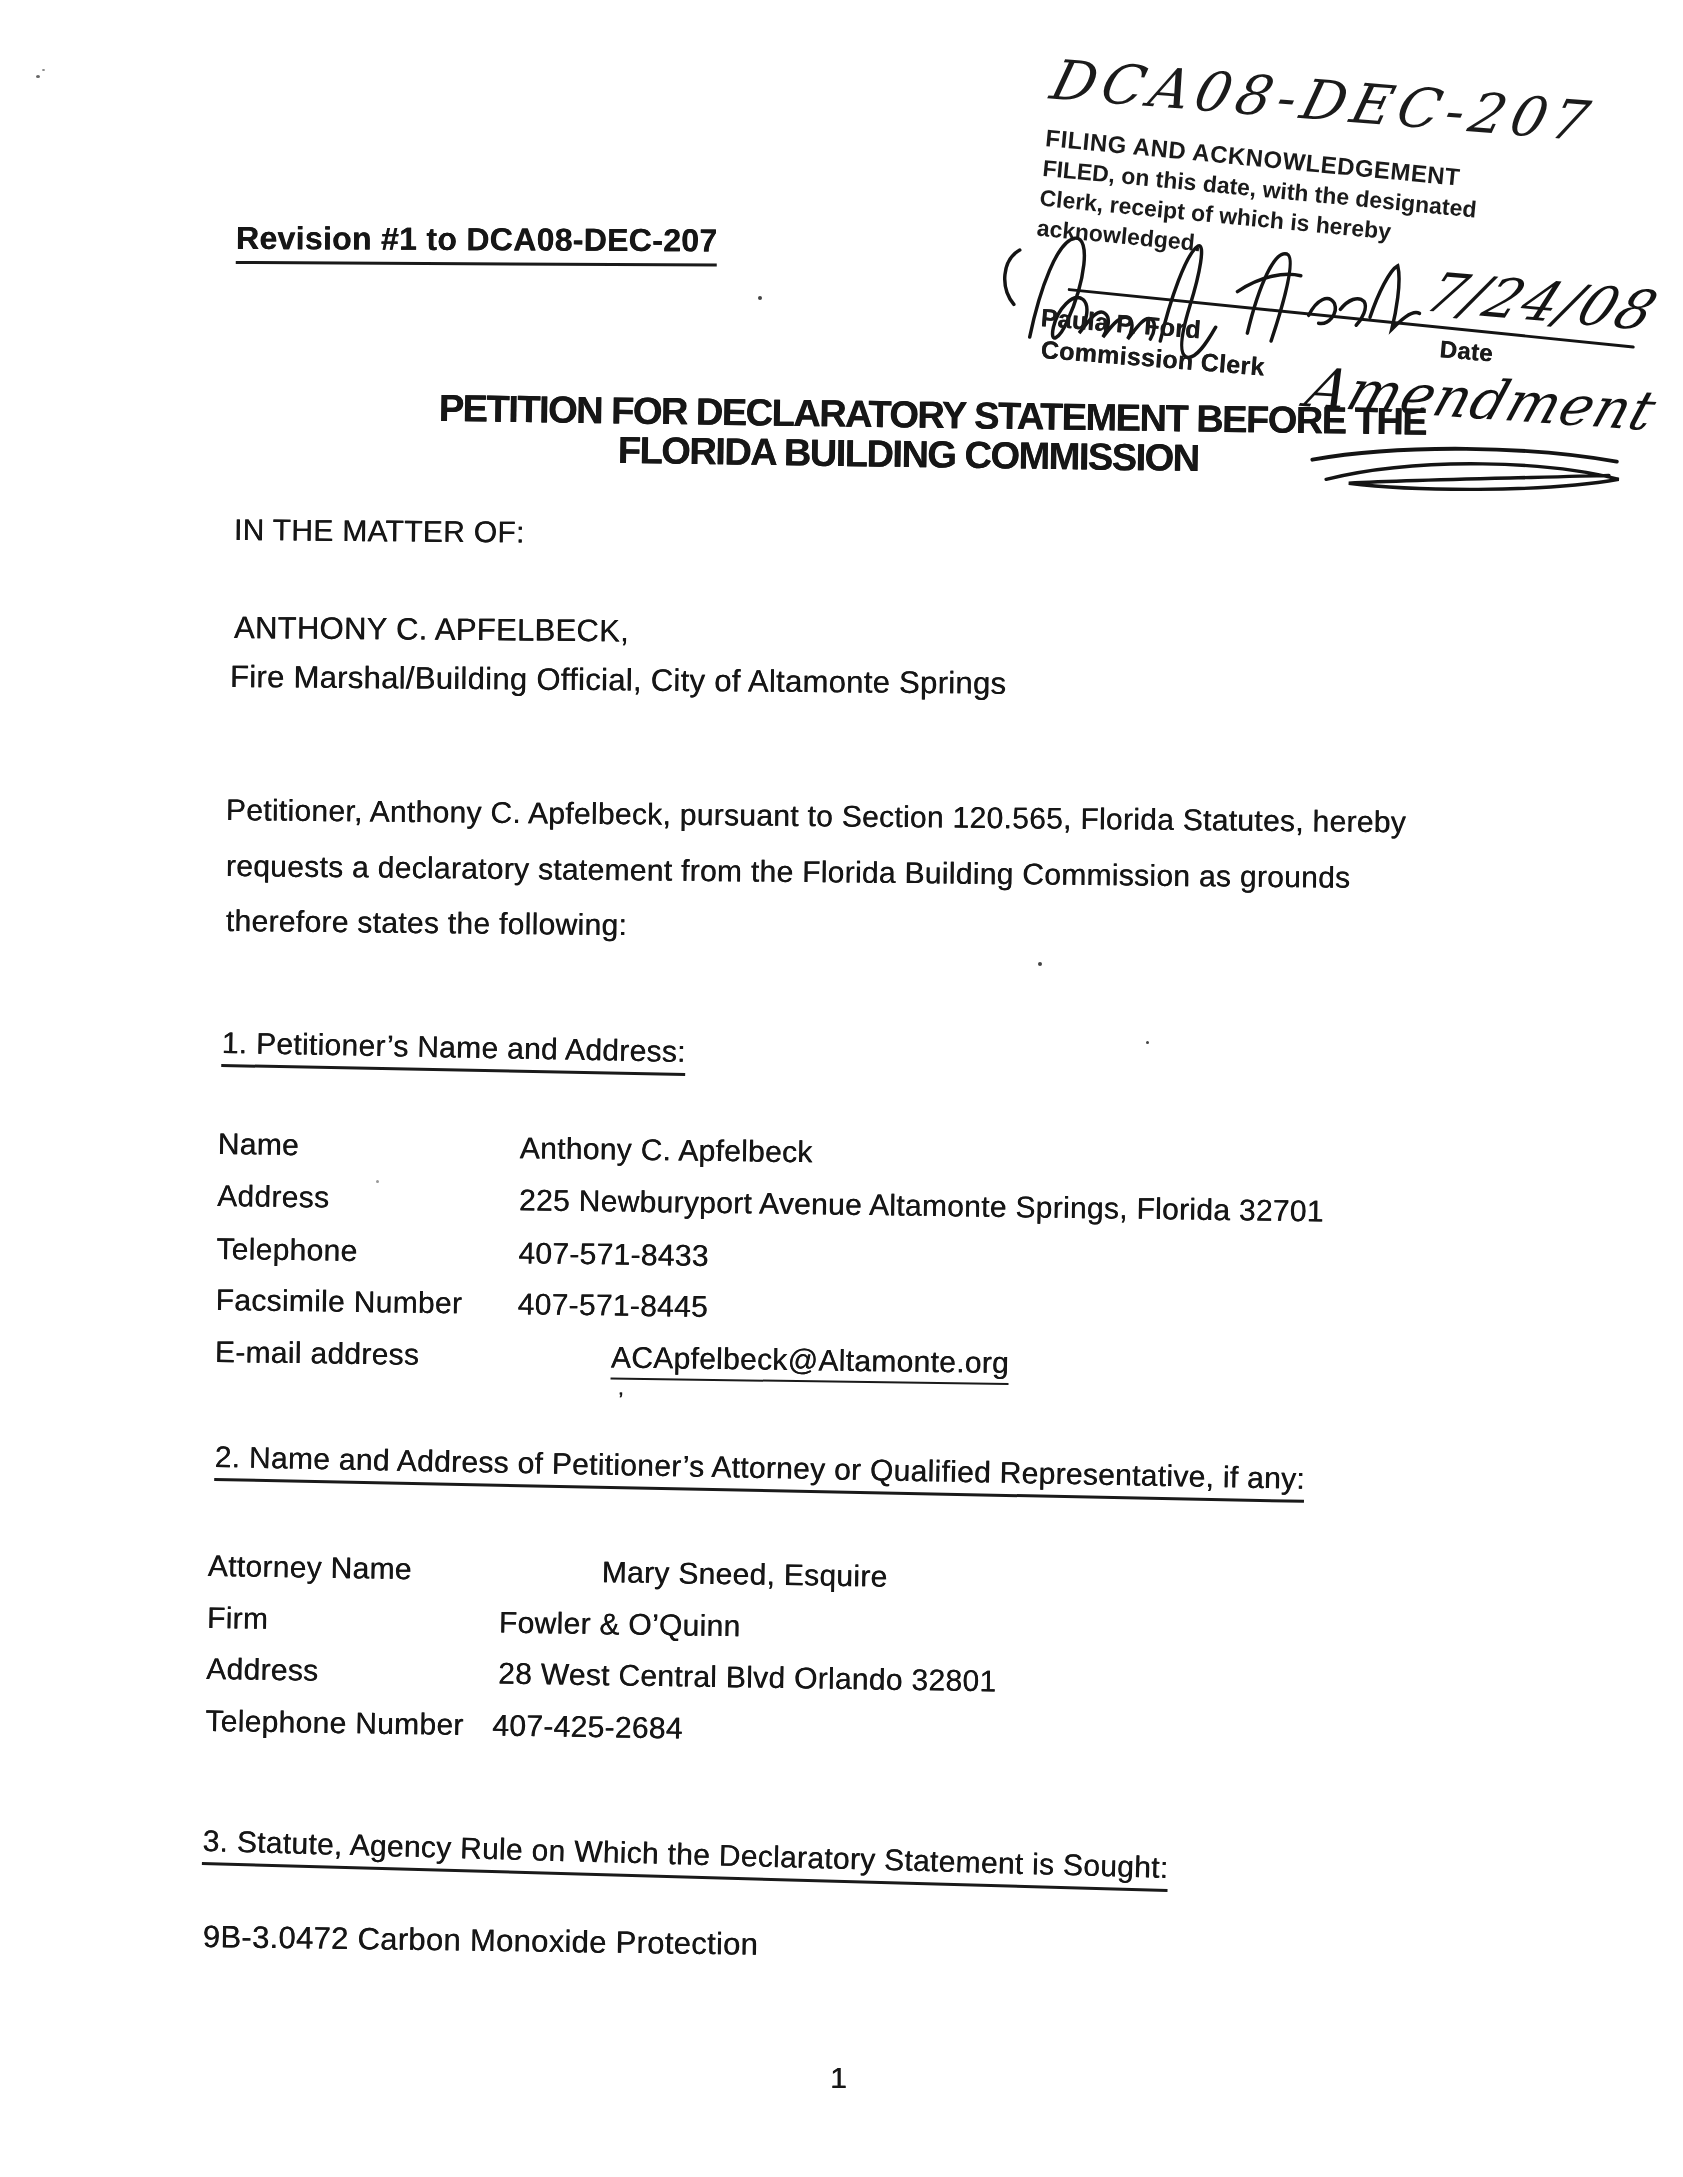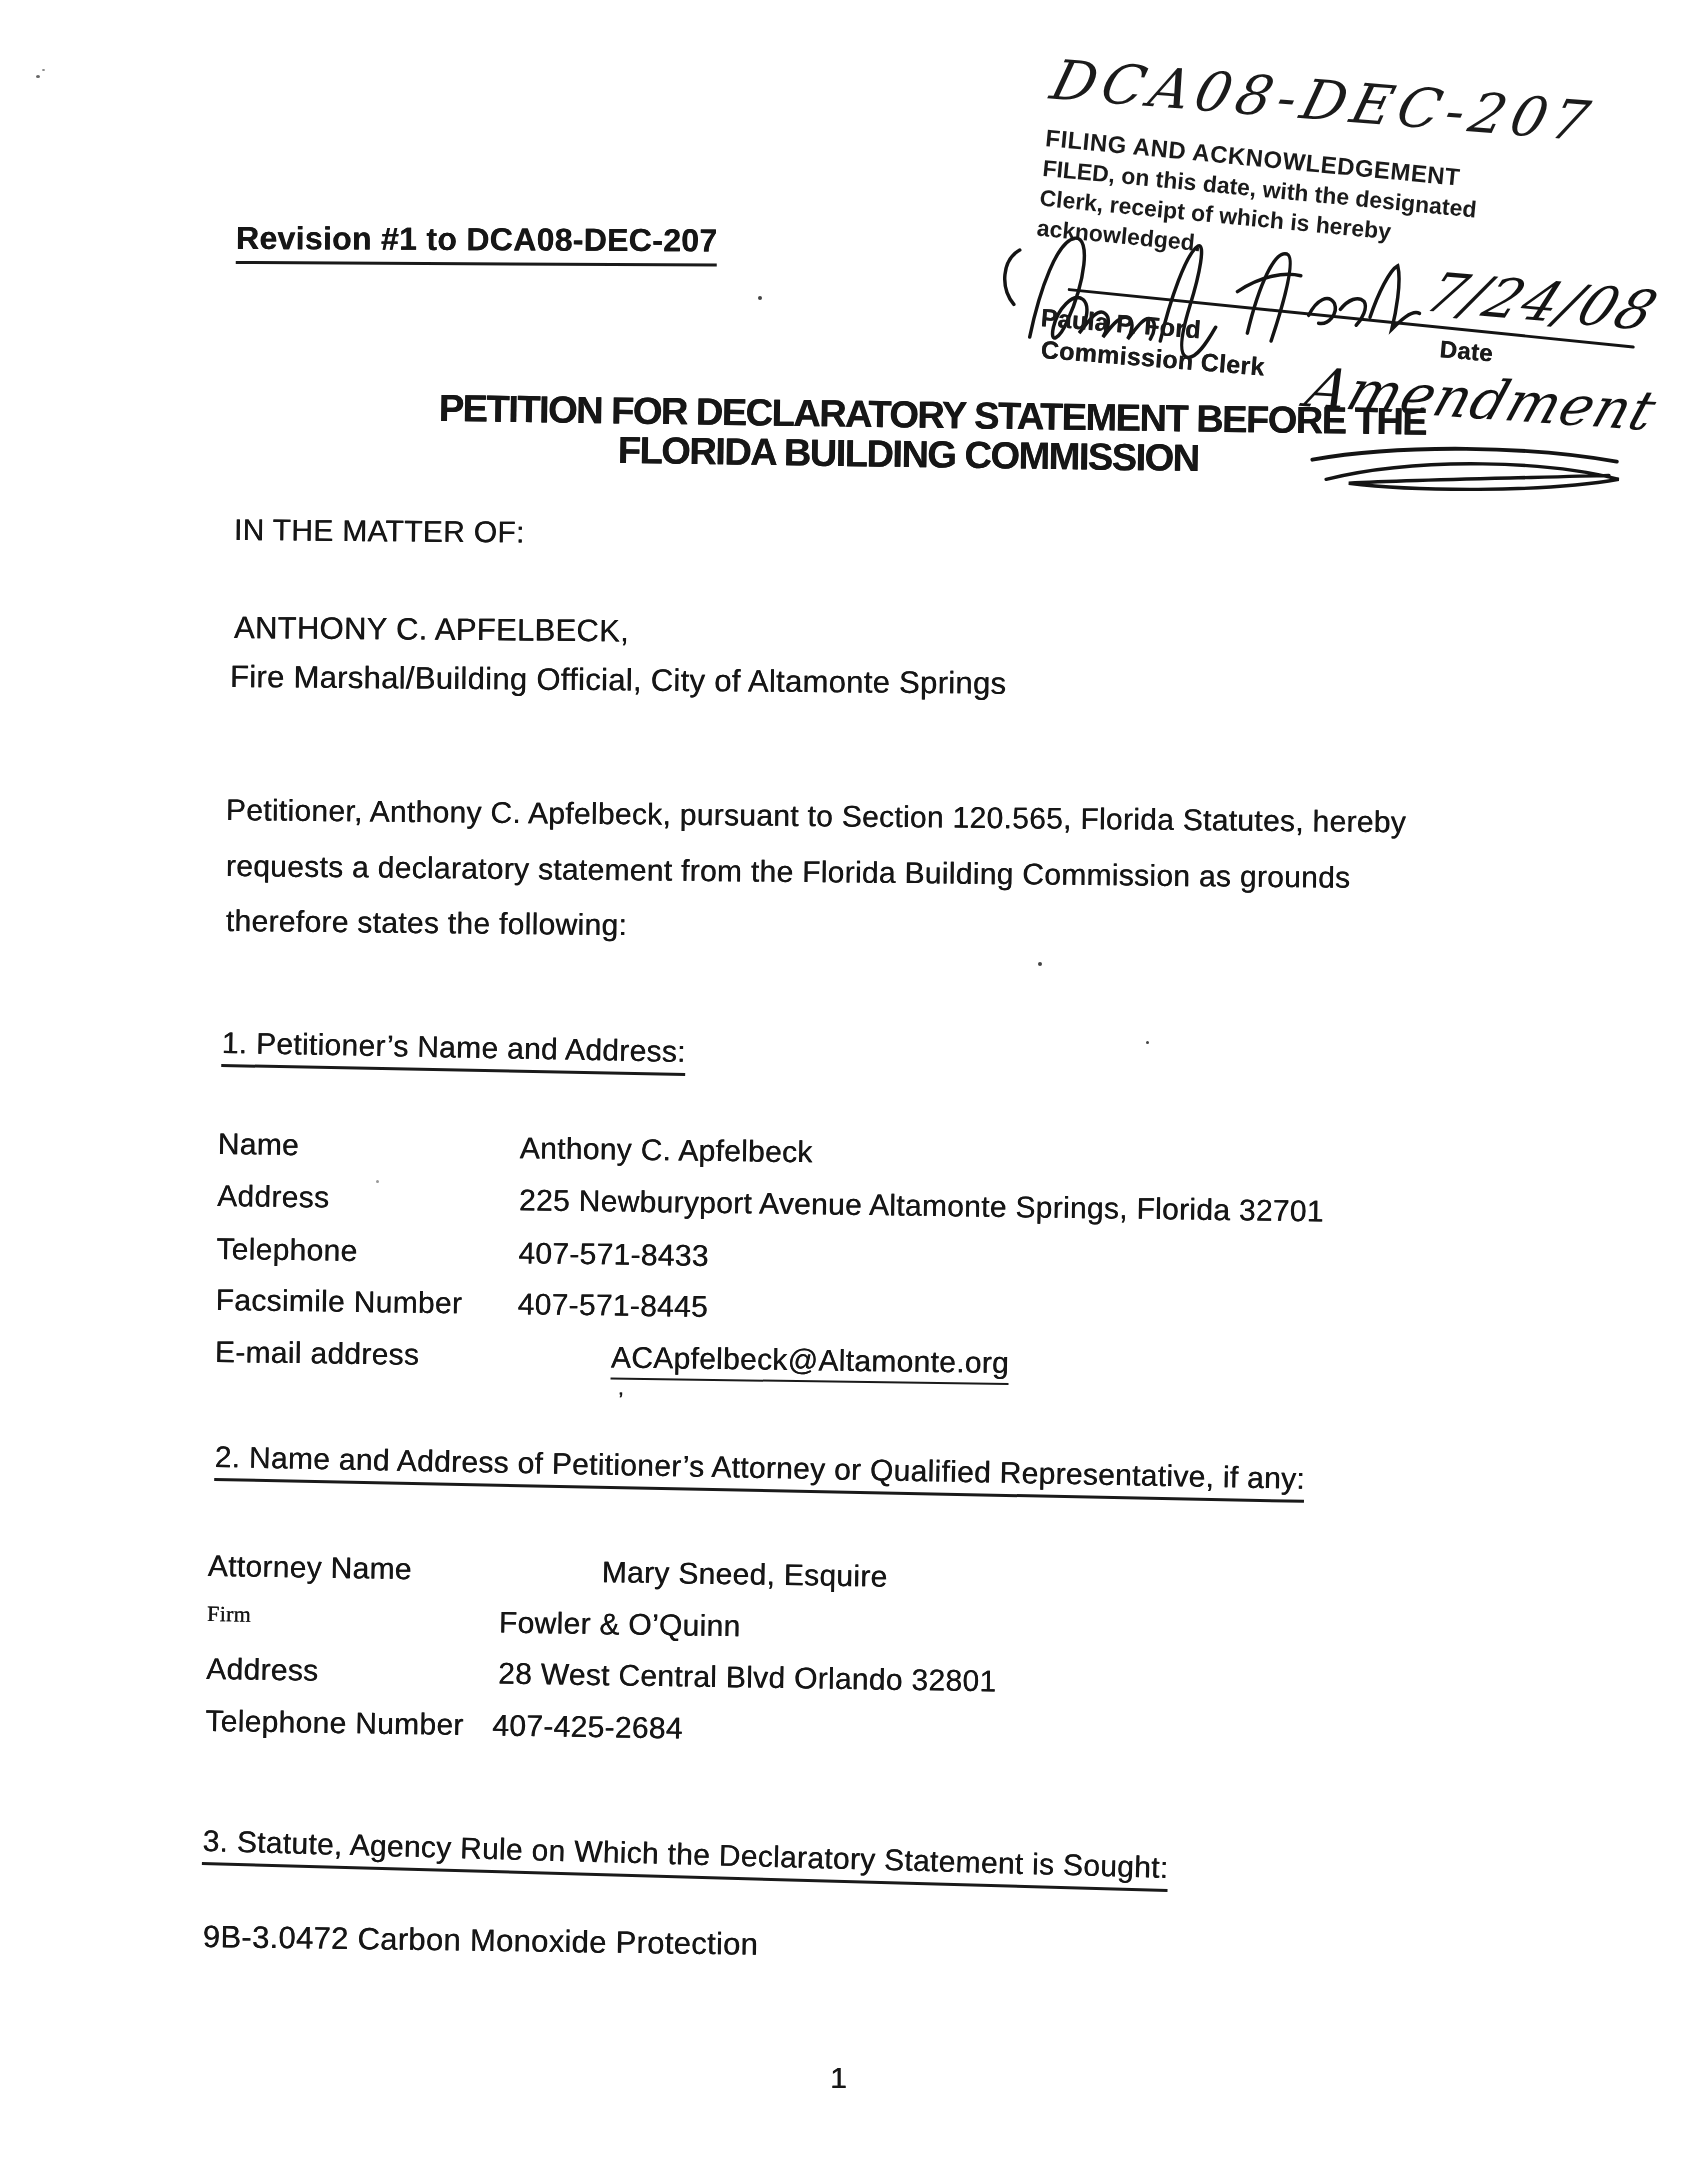--- a/index.html
+++ b/index.html
@@ -88,21 +88,21 @@
     <span class="typed" style="left:218px;top:1335px;font-size:30px;">E-mail address</span>
     <span class="typed ul2" style="left:614px;top:1335px;font-size:30px;">ACApfelbeck@Altamonte.org</span>
     <span class="typed" style="left:622px;top:1382px;font-size:22px;">’</span>
   </div>
 
   <span class="typed ul" style="left:215px;top:1440px;font-size:30px;transform:rotate(1.15deg);transform-origin:left top;">2. Name and Address of Petitioner’s Attorney or Qualified Representative, if any:</span>
 
   <div style="position:absolute;left:0;top:0;transform:rotate(0.9deg);transform-origin:208px 1549px;">
     <span class="typed" style="left:208px;top:1549px;font-size:30px;">Attorney Name</span>
     <span class="typed" style="left:602px;top:1549px;font-size:30px;">Mary Sneed, Esquire</span>
-    <span class="typed" style="left:208px;top:1601px;font-size:22px;font-family:Liberation Serif, serif;">Firm</span>
+    <span class="typed" style="left:208px;top:1601px;font-size:30px;">Firm</span>
     <span class="typed" style="left:500px;top:1601px;font-size:30px;">Fowler &amp; O’Quinn</span>
     <span class="typed" style="left:208px;top:1652px;font-size:30px;">Address</span>
     <span class="typed" style="left:500px;top:1652px;font-size:30px;">28 West Central Blvd Orlando 32801</span>
     <span class="typed" style="left:208px;top:1704px;font-size:30px;">Telephone Number</span>
     <span class="typed" style="left:495px;top:1704px;font-size:30px;">407-425-2684</span>
   </div>
 
   <span class="typed ul" style="left:203px;top:1824px;font-size:30px;transform:rotate(1.6deg);transform-origin:left top;">3. Statute, Agency Rule on Which the Declaratory Statement is Sought:</span>
   <span class="typed" style="left:203px;top:1919px;font-size:31px;transform:rotate(0.8deg);transform-origin:left top;">9B-3.0472 Carbon Monoxide Protection</span>
 

